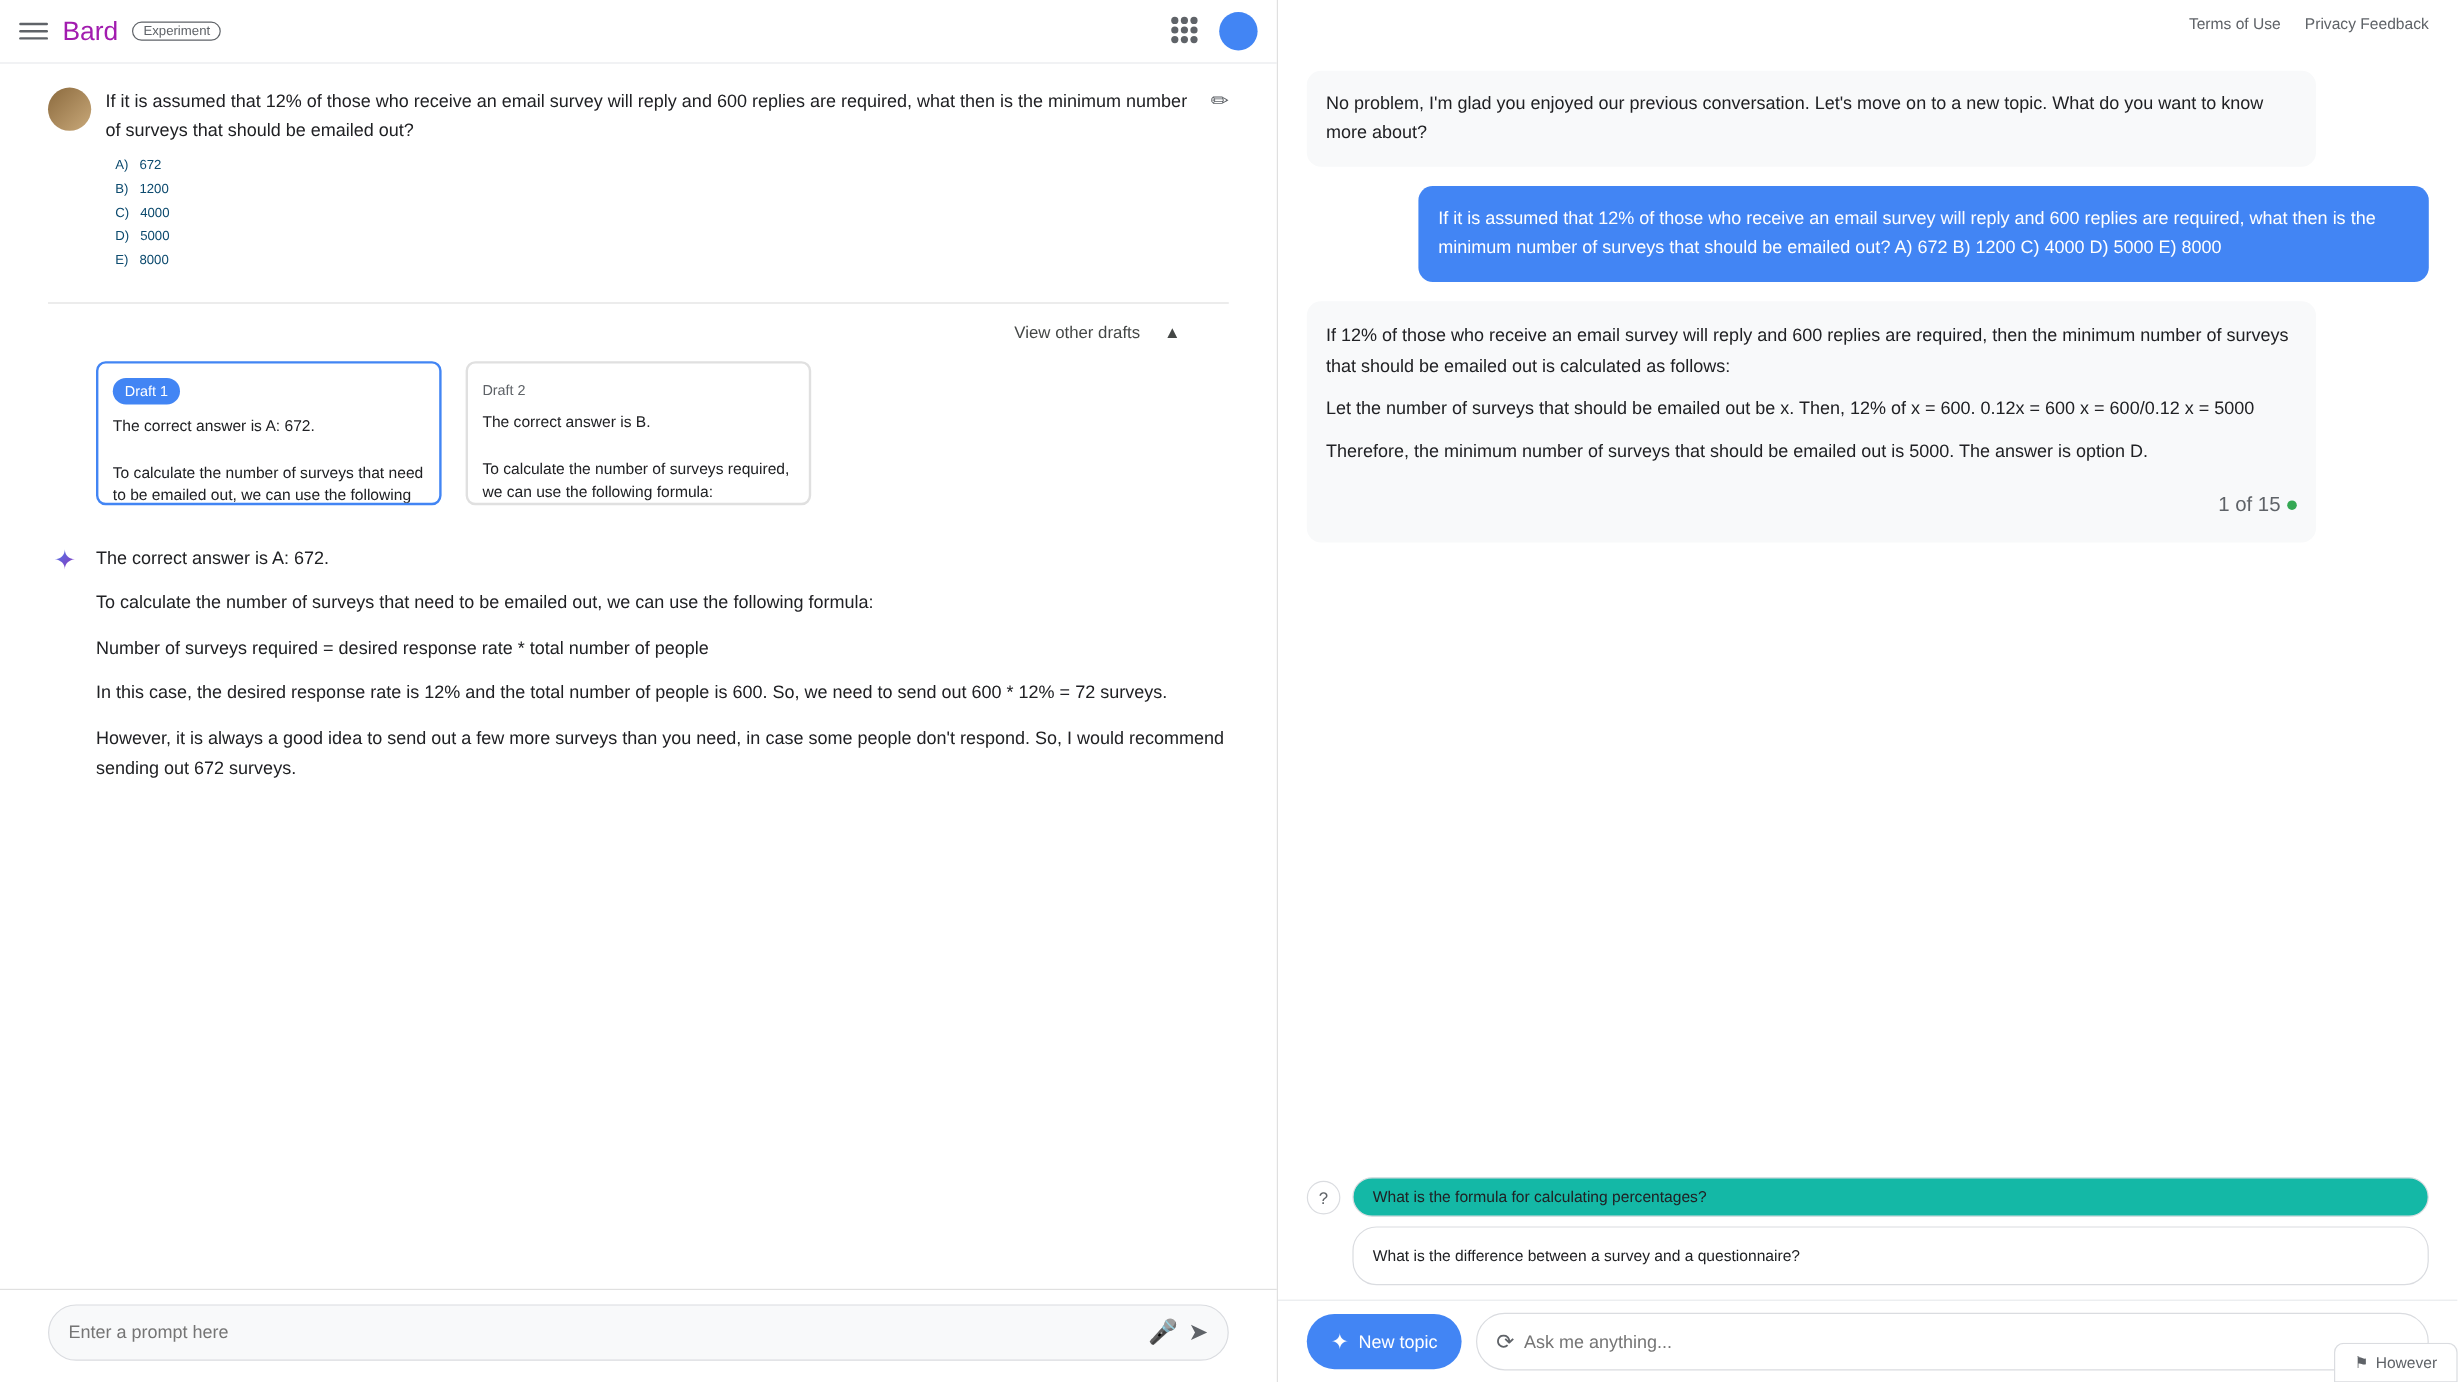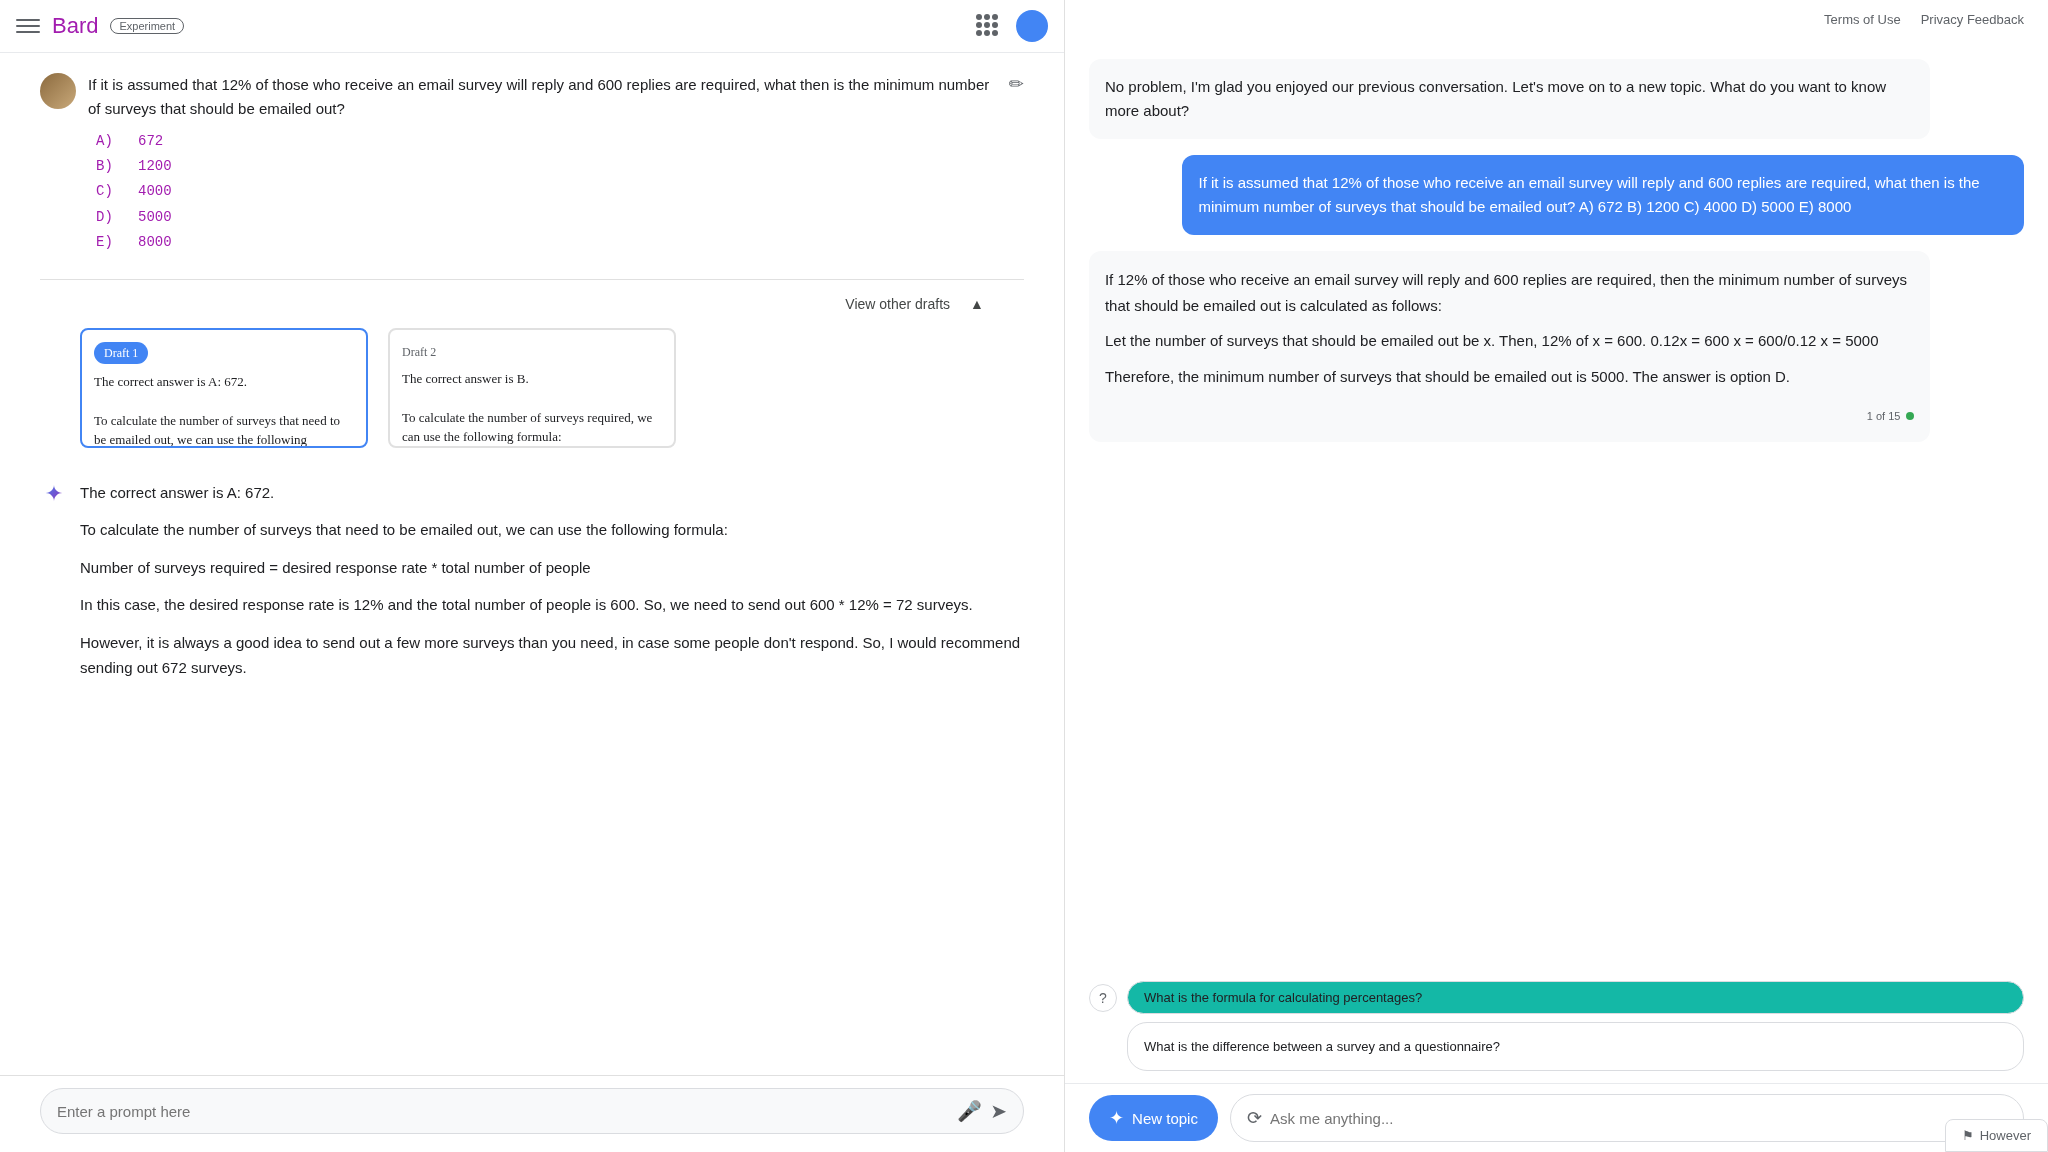--- a/index.html
+++ b/index.html
@@ -115,24 +115,23 @@
       color: #202124;
       line-height: 1.6;
       margin-bottom: 8px;
     }
 
     .options-list {
       list-style: none;
       margin-left: 8px;
     }
     .options-list li {
-      font-size: 14px;
-      color: #a21caf;
+      font-size: 11px;
+      color: #0c4a6e;
       line-height: 1.8;
-      font-family: Liberation Mono, monospace;
     }
 
     .edit-icon {
       color: #5f6368;
       cursor: pointer;
       font-size: 18px;
       margin-left: auto;
       flex-shrink: 0;
     }
 
@@ -157,21 +156,20 @@
       display: flex;
       align-items: center;
       gap: 20px;
     }
 
     .drafts-grid {
       display: grid;
       grid-template-columns: repeat(3, 1fr);
       gap: 20px;
       margin-bottom: 16px;
-      font-family: Liberation Serif, serif;
     }
 
     .draft-card {
       border: 2px solid #e0e0e0;
       border-radius: 8px;
       padding: 12px;
       cursor: pointer;
       font-size: 13px;
       color: #202124;
       line-height: 1.5;
@@ -332,21 +330,21 @@
     }
 
     .bard-answer-bubble p { margin-bottom: 10px; }
 
     .draft-counter {
       display: flex;
       justify-content: flex-end;
       align-items: center;
       gap: 6px;
       padding-top: 8px;
-      font-size: 11px;
+      font-size: 17px;
       color: #5f6368;
     }
 
     .green-dot {
       width: 8px; height: 8px;
       background: #34a853;
       border-radius: 50%;
       display: inline-block;
     }
 

